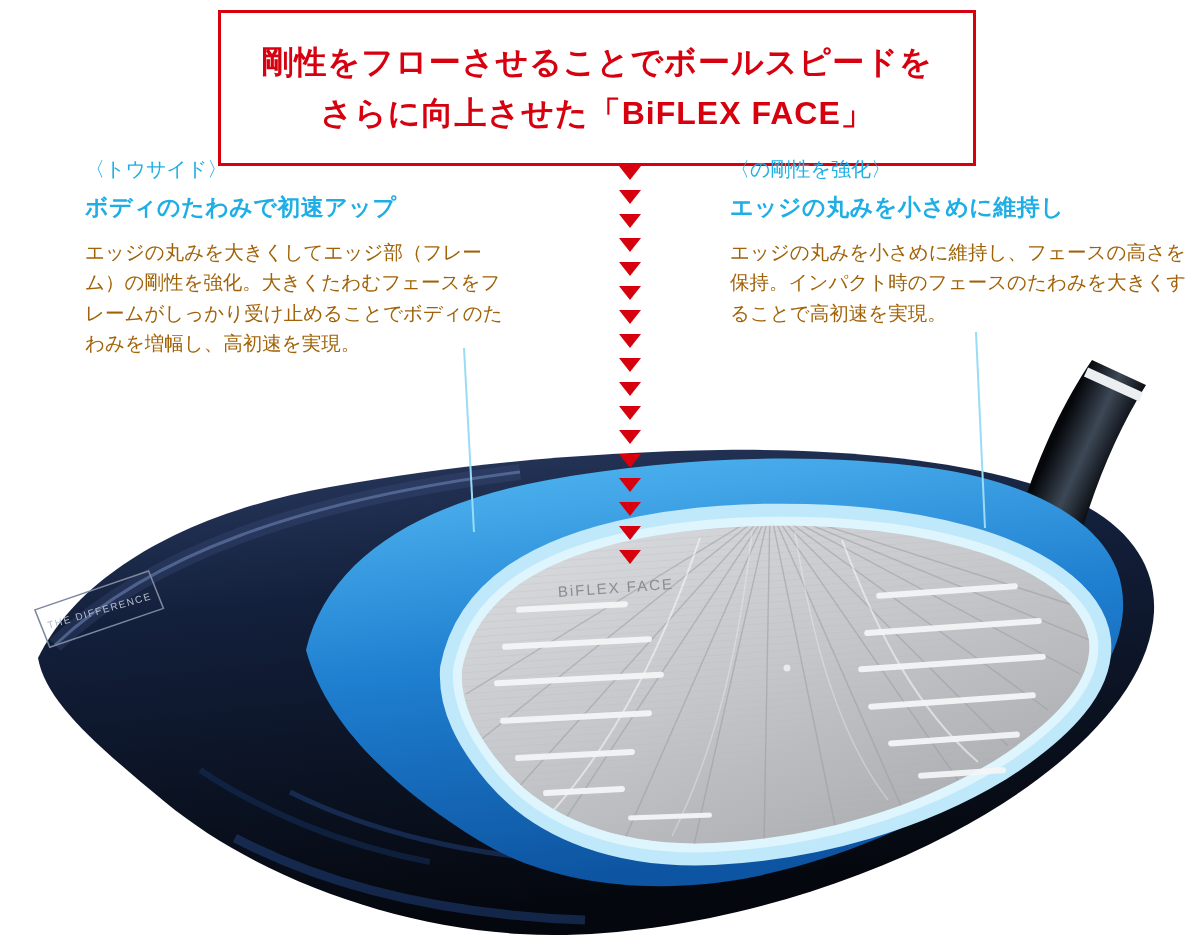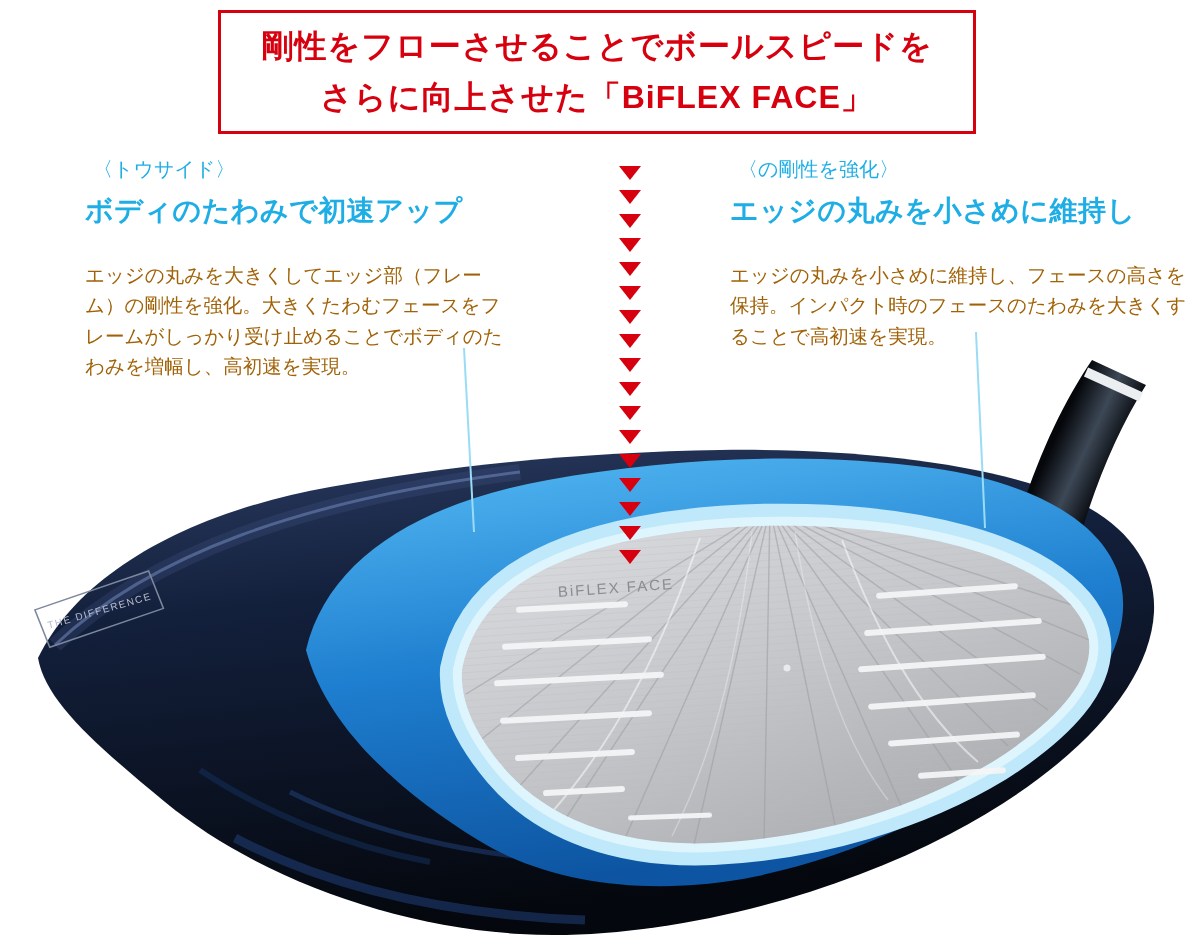--- a/index.html
+++ b/index.html
@@ -2,31 +2,31 @@
 <html><head>
 <meta charset="utf-8">
 <style>
   html,body{margin:0;padding:0;background:#ffffff;}
   .stage{
     position:relative;width:1200px;height:942px;background:#ffffff;
     font-family:"Liberation Sans",sans-serif;overflow:hidden;
   }
   .club-svg{position:absolute;left:0;top:0;width:1200px;height:942px;}
   .header-box{
-    position:absolute;left:218px;top:10px;width:758px;height:124px;
+    position:absolute;left:218px;top:10px;width:758px;height:156px;
     border:3px solid #d7000f;background:#ffffff;
     display:flex;flex-direction:column;justify-content:center;align-items:center;gap:7px;
     box-sizing:border-box;z-index:3;
   }
   .header-line{font-size:32px;font-weight:bold;color:#d7000f;letter-spacing:1px;white-space:nowrap;}
   .col{position:absolute;z-index:3;}
   .toe-col{left:85px;top:156px;width:420px;}
   .heel-col{left:730px;top:156px;width:458px;}
-  .side-tag{font-size:20px;color:#1eaee5;margin:0 0 9px 8px;font-weight:500;}
-  .side-heading{font-size:28px;font-weight:bold;color:#1eaee5;margin:0 0 30px 0;letter-spacing:.5px;}
+  .side-tag{font-size:20px;color:#1eaee5;margin:0 0 9px 0;font-weight:500;}
+  .side-heading{font-size:23px;font-weight:bold;color:#1eaee5;margin:0 0 14px 0;letter-spacing:.5px;}
   .side-body{font-size:19.5px;line-height:1.56;color:#a16207;margin:0;font-weight:500;}
 </style>
 </head>
 <body>
 
 <div class="stage">
 
   <svg class="club-svg" viewBox="0 0 1200 942">
     <defs>
       <linearGradient id="bodyGrad" x1="0" y1="0" x2="0.25" y2="1">

